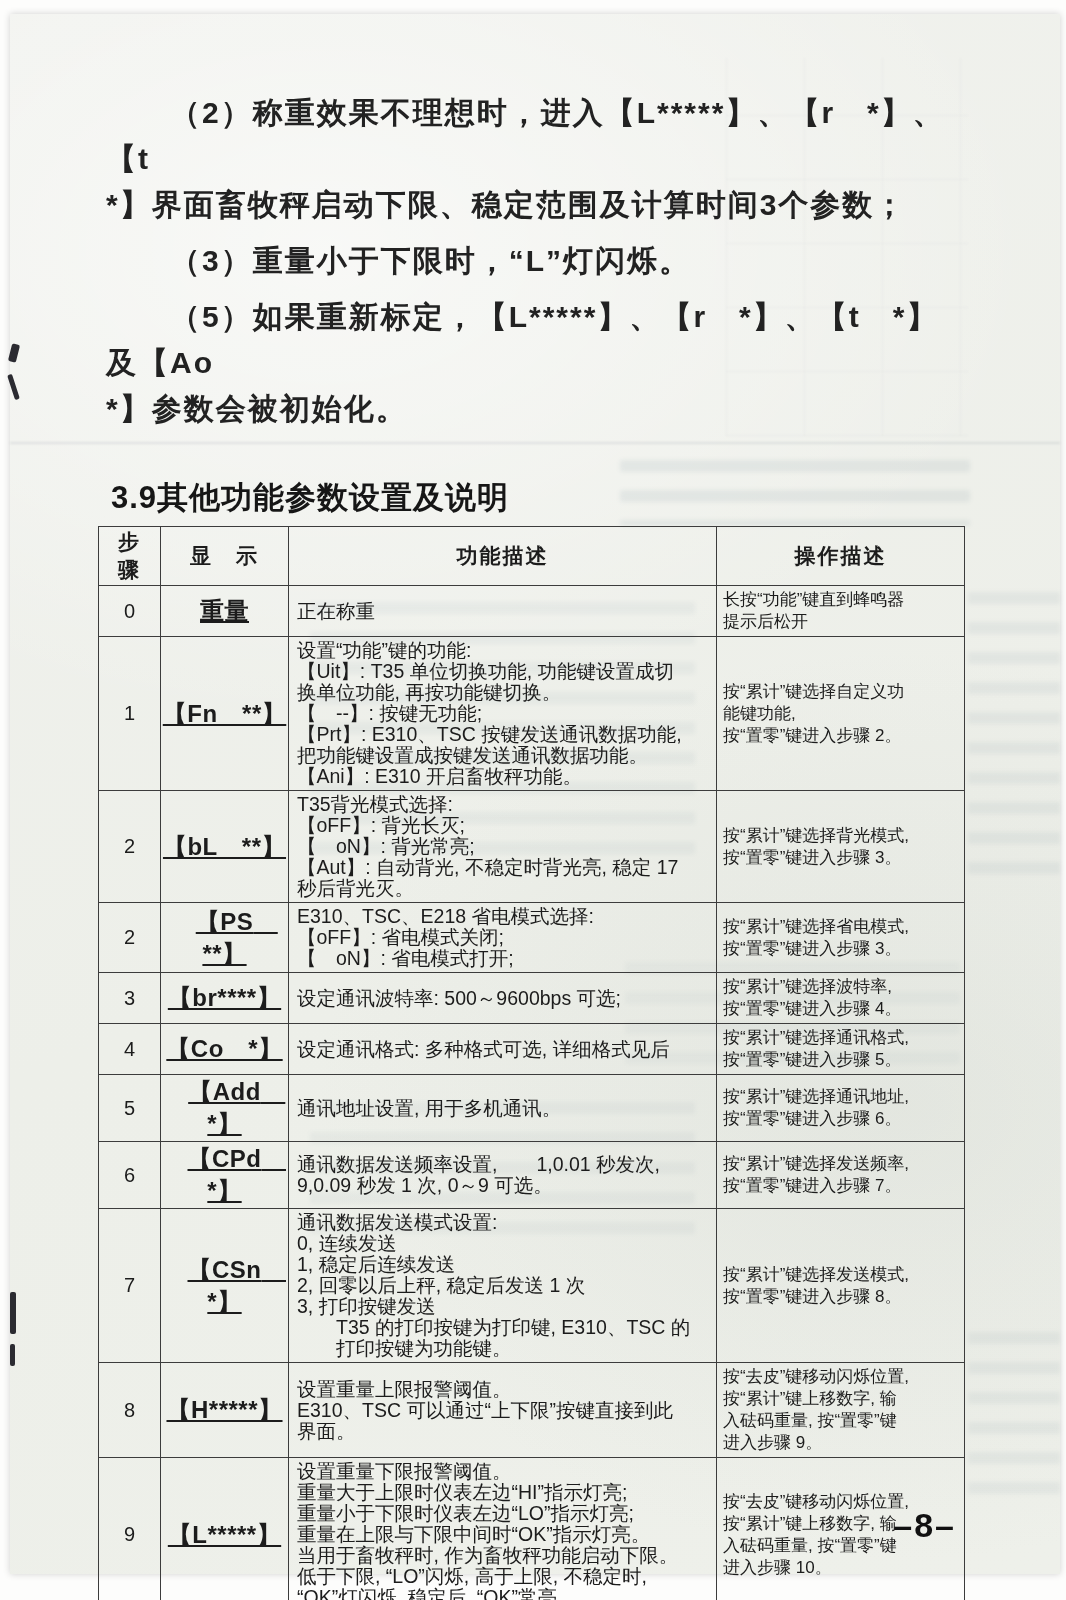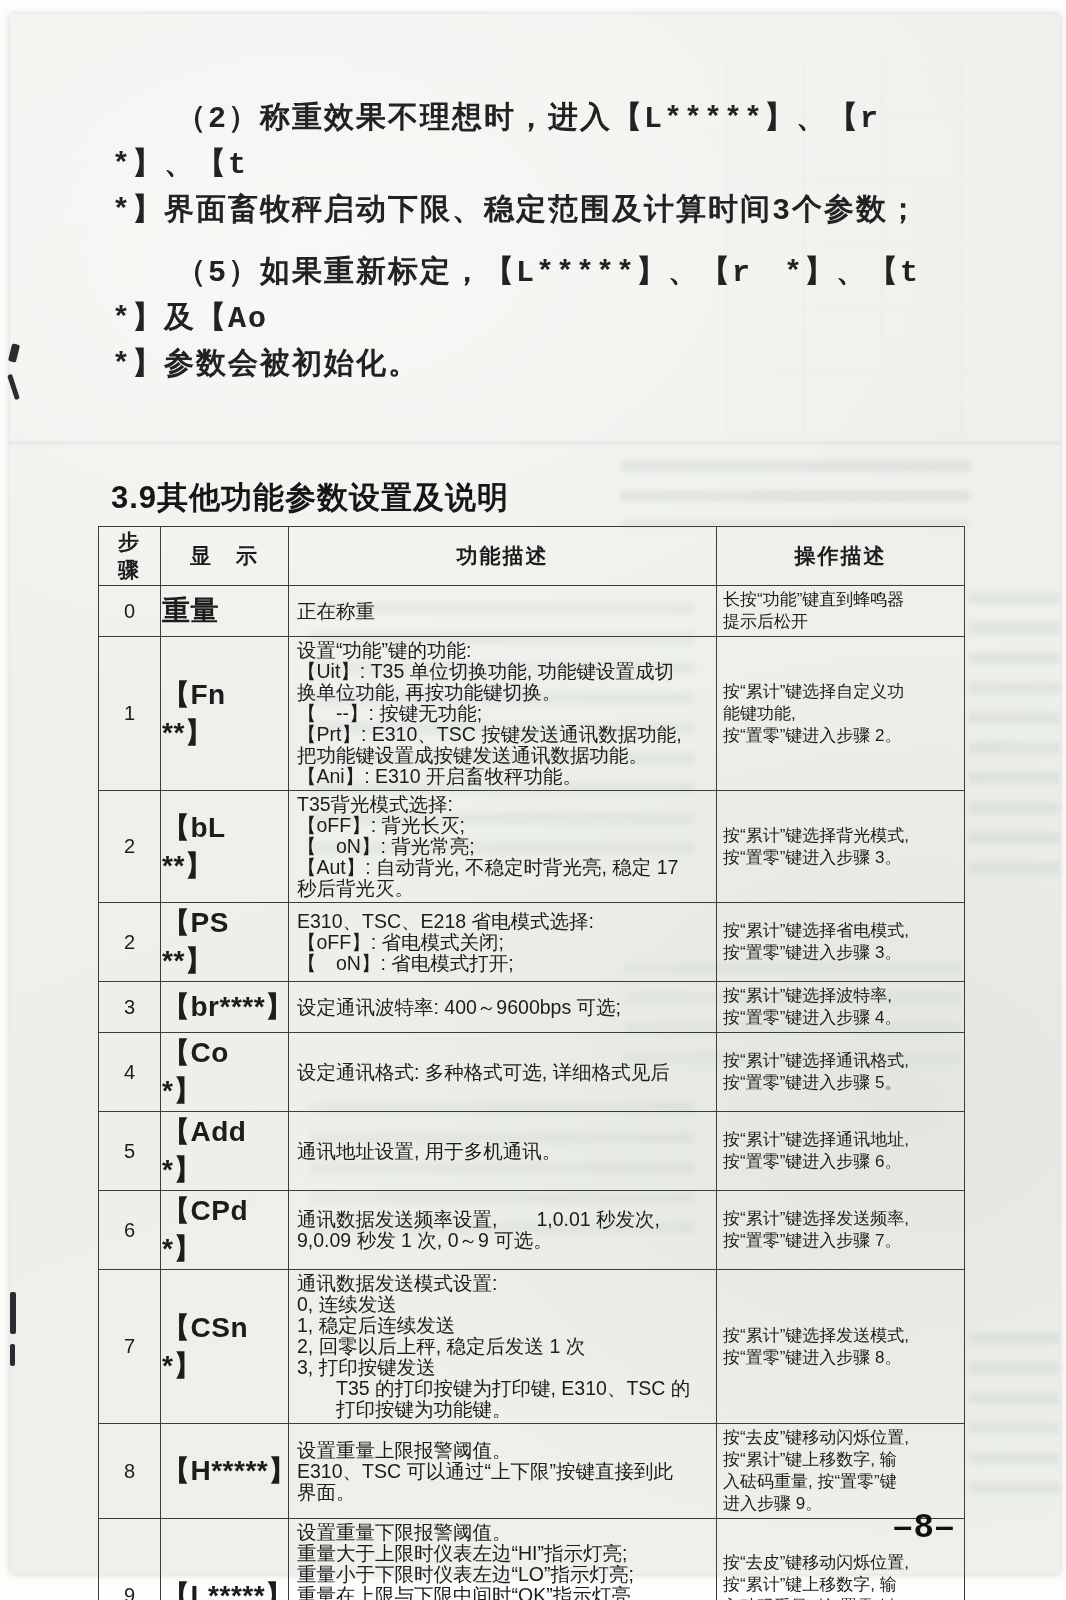--- a/index.html
+++ b/index.html
@@ -39,21 +39,21 @@
   .m2{left:1px;top:360px;width:5px;height:26px;transform:rotate(-18deg);}
   .m3{left:0;top:1278px;width:6px;height:42px;}
   .m4{left:0;top:1330px;width:5px;height:22px;}
 
   
   .paragraphs{
     position:absolute;left:86px;top:66px;width:874px;
     font-size:30px;line-height:46px;letter-spacing:2px;
     font-weight:600;color:#222;
   }
-  .para{white-space:pre-wrap;margin:16px;font-family:Liberation Mono, monospace;}
+  .para{white-space:pre-wrap;margin:10px;}
 
   
   .section-heading{
     position:absolute;left:84px;top:446px;margin:17px;
     font-size:31px;font-weight:700;letter-spacing:1px;color:#161616;
   }
 
   
   table.params{
     position:absolute;left:88px;top:512px;width:866px;
@@ -62,21 +62,21 @@
   }
   table.params th, table.params td{
     border:1.6px solid #3c3c3c;
     vertical-align:middle;
   }
   table.params th{
     font-size:21px;font-weight:700;height:27px;padding:1px 13px;
     letter-spacing:2px;text-align:center;
   }
   td.step{text-align:center;font-size:20px;font-weight:500;}
-  td.display{text-align:left;font-size:28px;font-weight:600;letter-spacing:.5px;white-space:pre-wrap;}
+  td.display{text-align:center;font-size:24px;font-weight:600;letter-spacing:.5px;white-space:pre-wrap;text-decoration:underline;}
   td.func{font-size:19.5px;font-weight:500;line-height:21px;padding:3px 8px;white-space:pre-wrap;}
   td.op{font-size:17px;font-weight:500;line-height:22px;padding:3px 6px;white-space:pre-wrap;}
 
   
   .page-number{
     position:absolute;right:104px;top:1492px;
     font-size:34px;font-weight:700;letter-spacing:2px;color:#111;
   }
 </style>
 </head>
@@ -94,20 +94,21 @@
   <div class="ghost gline-top"></div>
   <div class="mark m1"></div>
   <div class="mark m2"></div>
   <div class="mark m3"></div>
   <div class="mark m4"></div>
 
   <div class="content">
     <div class="paragraphs" id="paras">
         <p class="para">　　（2）称重效果不理想时，进入【L*****】、【r　*】、【t
 *】界面畜牧秤启动下限、稳定范围及计算时间3个参数；</p>
+        <p class="para">　　（3）重量小于下限时，“L”灯闪烁。</p>
         <p class="para">　　（5）如果重新标定，【L*****】、【r　*】、【t　*】及【Ao
 *】参数会被初始化。</p>
       </div>
 
     <h2 class="section-heading">3.9其他功能参数设置及说明</h2>
 
     <table class="params">
       <colgroup>
         <col style="width:62px">
         <col style="width:128px">
@@ -160,21 +161,21 @@
             <td class="display">【PS　**】</td>
             <td class="func">E310、TSC、E218 省电模式选择:
 【oFF】: 省电模式关闭;
 【　oN】: 省电模式打开;</td>
             <td class="op">按“累计”键选择省电模式,
 按“置零”键进入步骤 3。</td>
           </tr>
           <tr>
             <td class="step">3</td>
             <td class="display">【br****】</td>
-            <td class="func">设定通讯波特率: 400～9600bps 可选;</td>
+            <td class="func">设定通讯波特率: 500～9600bps 可选;</td>
             <td class="op">按“累计”键选择波特率,
 按“置零”键进入步骤 4。</td>
           </tr>
           <tr>
             <td class="step">4</td>
             <td class="display">【Co　*】</td>
             <td class="func">设定通讯格式: 多种格式可选, 详细格式见后</td>
             <td class="op">按“累计”键选择通讯格式,
 按“置零”键进入步骤 5。</td>
           </tr>

